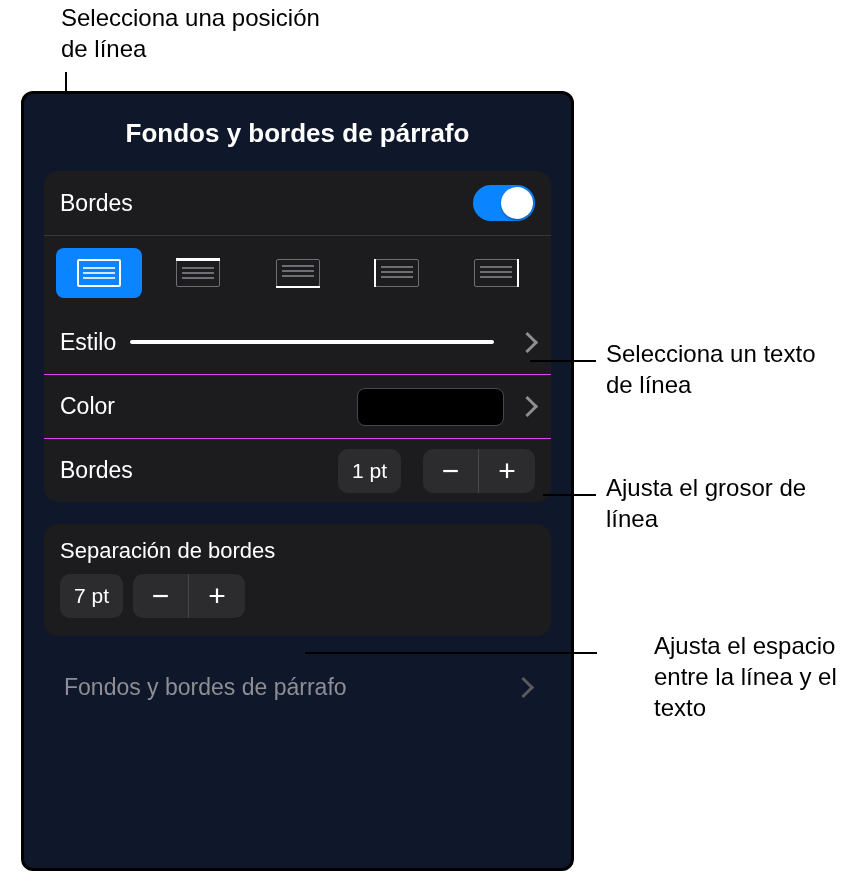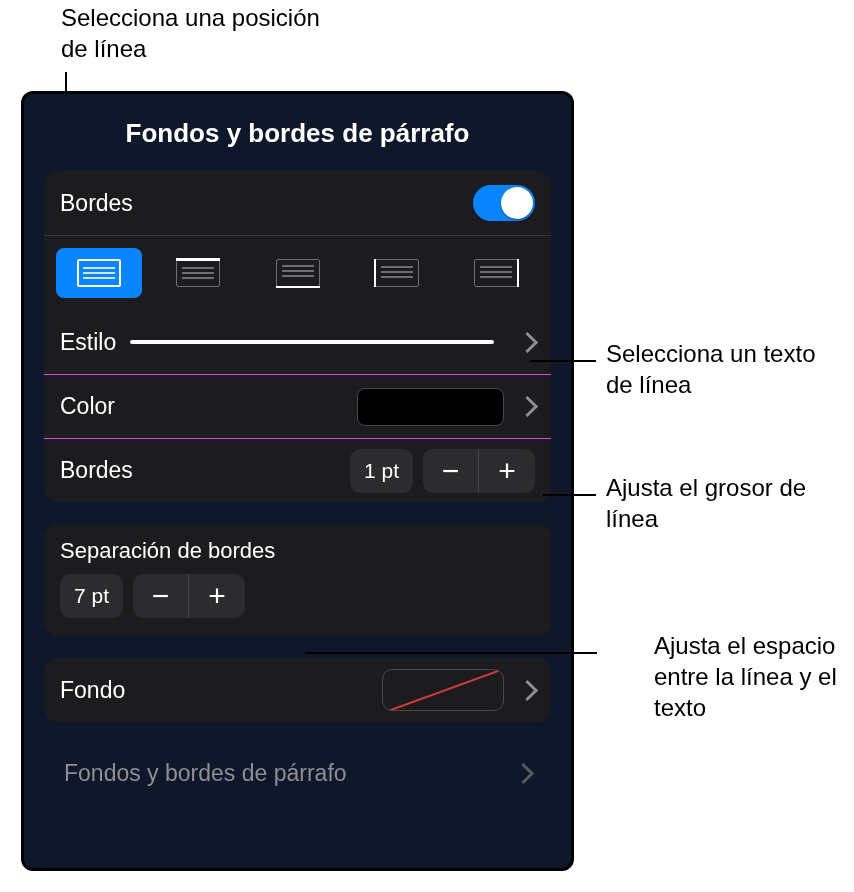--- a/index.html
+++ b/index.html
@@ -145,21 +145,21 @@
     border: 1px solid #48484a;
     margin-right: 4px;
   }
   
   .value-pill {
     background: #2c2c2e;
     color: #fff;
     font-size: 21px;
     padding: 10px 14px;
     border-radius: 10px;
-    margin-right: 10px;
+    margin-right: 22px;
   }
   .stepper {
     display: flex;
     background: #2c2c2e;
     border-radius: 10px;
     height: 44px;
     overflow: hidden;
   }
   .stepper button {
     background: none;
@@ -326,28 +326,20 @@
       <div class="section-heading">Separación de bordes</div>
       <div class="offset-row">
         <div class="value-pill" style="margin-right:0;">7 pt</div>
         <div class="stepper">
           <button>−</button>
           <button>+</button>
         </div>
       </div>
     </div>
 
-    <div class="section">
-      <div class="row">
-        <div class="row-label">Fondo</div>
-        <div class="row-spacer"></div>
-        <div class="none-swatch"></div>
-        <div class="chev"></div>
-      </div>
-    </div>
 
     <div class="dim-nav">
       <span>Fondos y bordes de párrafo</span>
       <div class="row-spacer"></div>
       <div class="chev"></div>
     </div>
 
   </div>
 
   <div class="leader" style="left:530px; top:360px; width:66px; height:2px;"></div>

